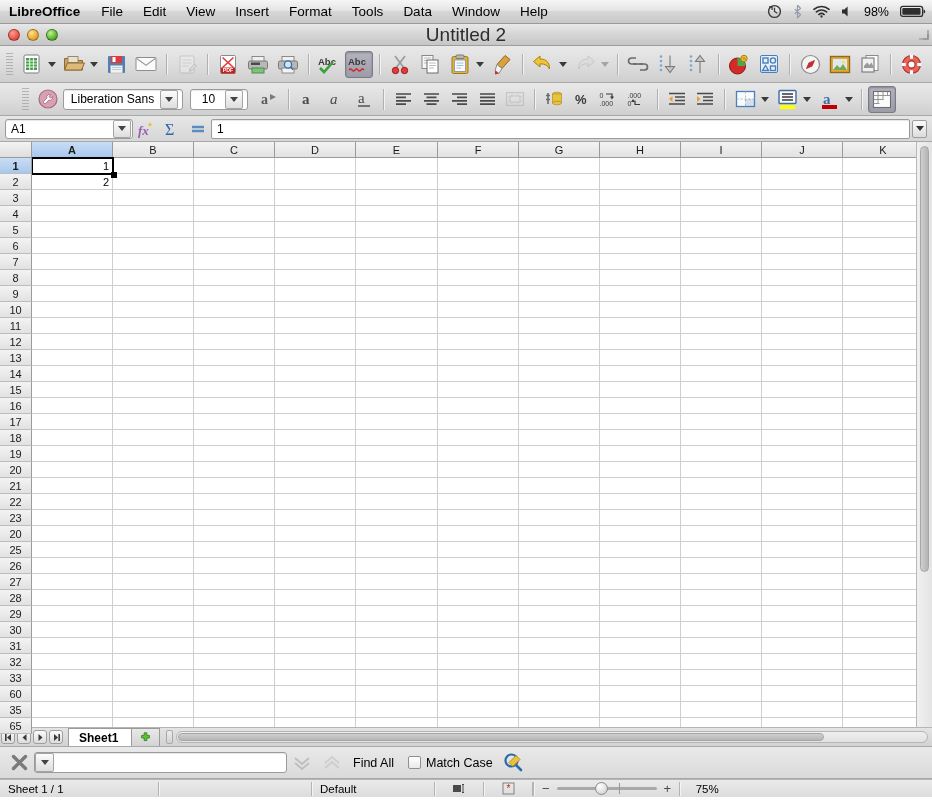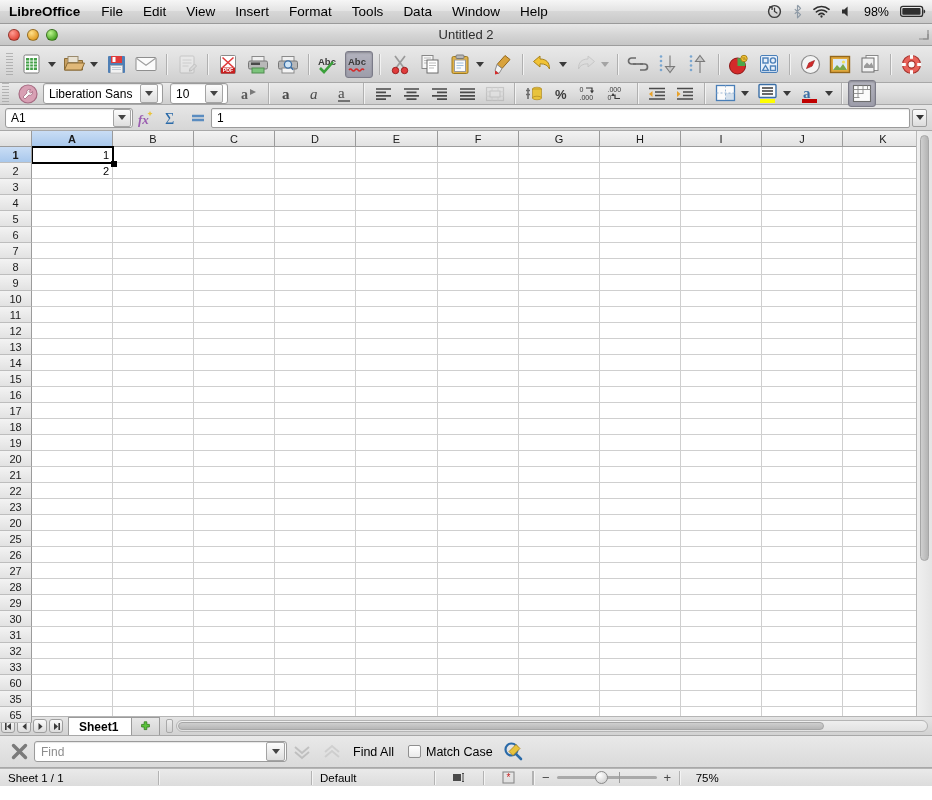--- a/index.html
+++ b/index.html
@@ -35,32 +35,32 @@
     border-bottom: 1px solid #9d9d9d;
     display: flex; align-items: center; position: relative;
   }
   .lights { display: flex; gap: 7px; padding-left: 8px; }
   .light { width: 12px; height: 12px; border-radius: 50%; border: 1px solid rgba(0,0,0,.35); }
   .l-close { background: radial-gradient(circle at 35% 30%, #ff9d93, #e24b3d 70%); }
   .l-min   { background: radial-gradient(circle at 35% 30%, #ffe08a, #e3a02a 70%); }
   .l-max   { background: radial-gradient(circle at 35% 30%, #bdf58e, #4fa828 70%); }
   .win-title {
     position: absolute; left: 0; right: 0; text-align: center;
-    font-size: 13px; color: #2d2d2d; font-weight: normal;
+    font-size: 19px; color: #2d2d2d; font-weight: normal;
   }
   .resize-corner { position:absolute; right:3px; top:4px; width:12px; height:12px; }
 
   
   .toolbar {
     width: 932px; display: flex; align-items: center;
     background: linear-gradient(180deg,#e9e9e9 0%,#dcdcdc 55%,#cfcfcf 100%);
     border-bottom: 1px solid #a8a8a8;
   }
   .tb-main { height: 37px; padding-left: 6px; }
-  .tb-fmt  { height: 22px; padding-left: 2px; }
+  .tb-fmt  { height: 33px; padding-left: 22px; text-align: center; }
   .grip {
     width: 7px; height: 22px; margin-right: 4px;
     background-image: repeating-linear-gradient(180deg,#9a9a9a 0 1px, transparent 1px 3px);
     opacity:.65;
   }
   .tbtn {
     width: 28px; height: 27px; display: flex; align-items: center; justify-content: center;
     border-radius: 3px; margin: 0 1px; position: relative;
   }
   .tbtn.sm { width: 26px; height: 25px; }
@@ -1354,21 +1354,20 @@
 </div>
 
 <div class="findbar">
   <div class="tbtn">
     <svg width="19" height="19" viewBox="0 0 19 19">
         <path d="M3.5 3.5l12 12M15.5 3.5l-12 12" stroke="#7a7a7a" stroke-width="3.4" stroke-linecap="round"></path>
       </svg>
   </div>
 
   <div class="findfield">
-    <div class="ph">Find</div>
     <div class="fbtn">
         <i></i>
       </div>
   </div>
 
   <div class="tbtn dim">
     <svg width="20" height="18" viewBox="0 0 20 18">
         <path d="M3 4l7 6 7-6M3 9l7 6 7-6" fill="none" stroke="#8a8a8a" stroke-width="2"></path>
       </svg>
   </div>

